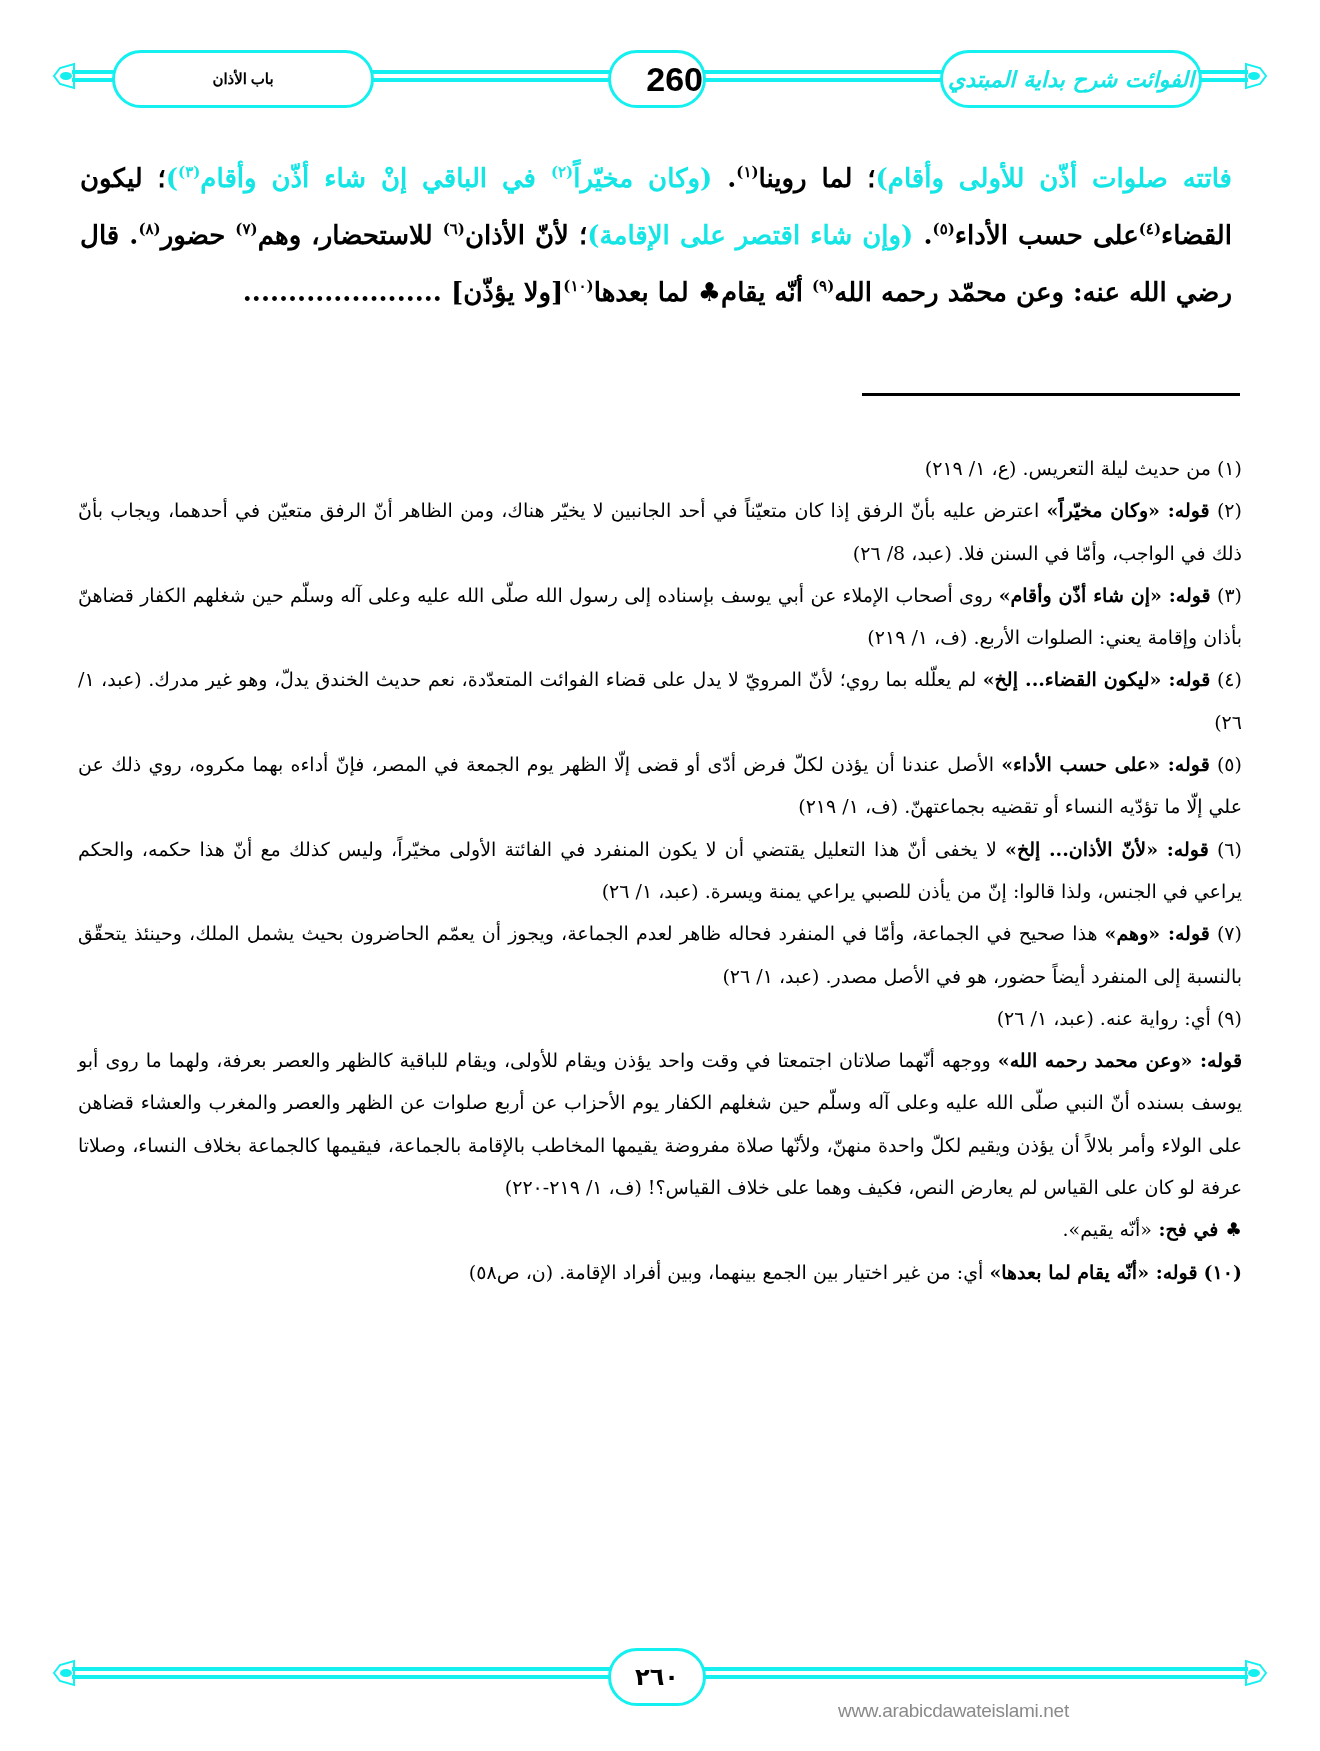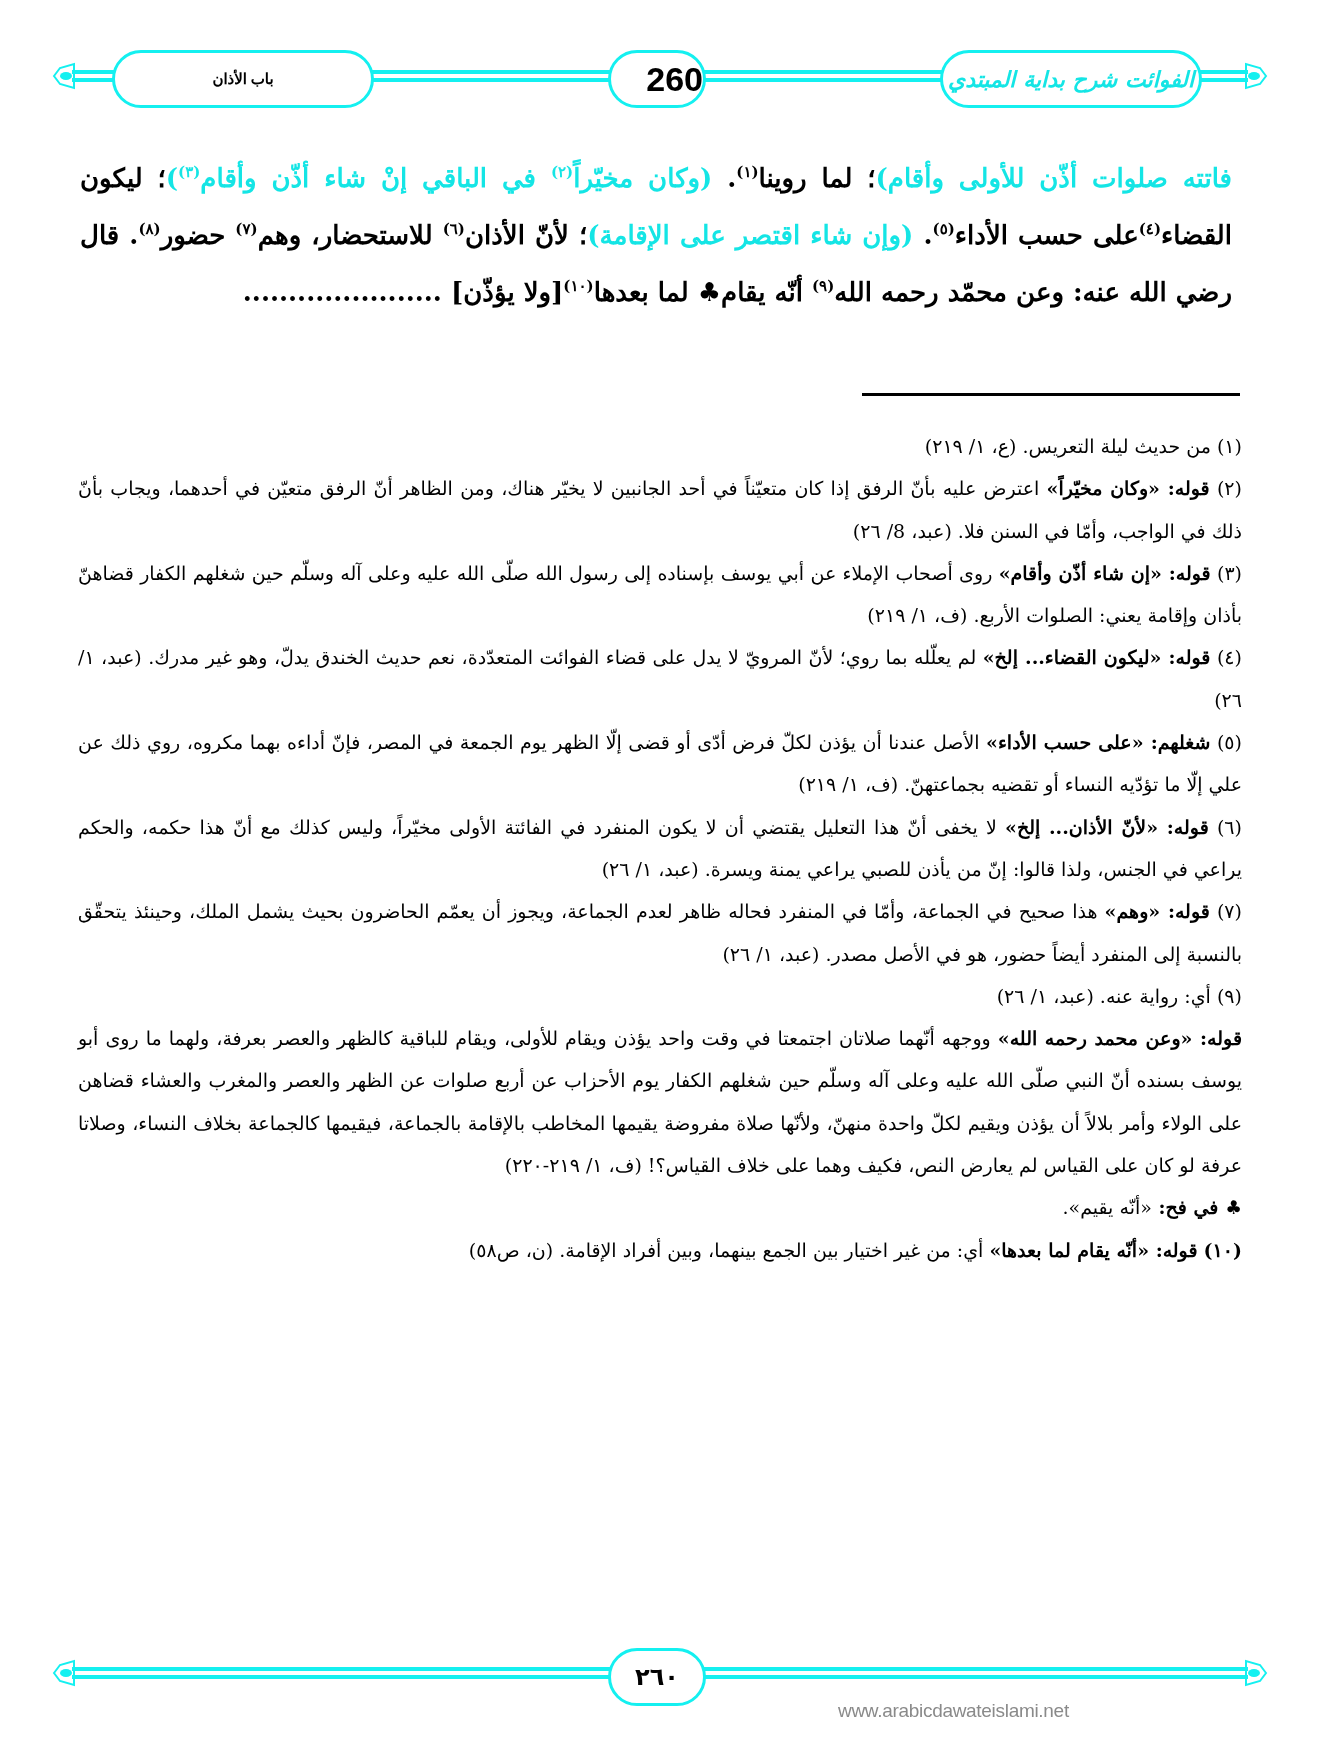--- a/index.html
+++ b/index.html
@@ -41,21 +41,21 @@
       position: absolute; left: 80px; right: 88px; top: 150px;
       direction: rtl; text-align: justify; font-family: "DejaVu Serif", serif;
       font-size: 26px; line-height: 57px; font-weight: bold;
     }
     .cyan { color: #14e5e5; }
     sup { font-size: 15px; line-height: 0; }
     .divider {
       position: absolute; right: 80px; top: 393px; width: 378px; height: 3px; background: #000;
     }
     .notes {
-      position: absolute; left: 78px; right: 78px; top: 425px;
+      position: absolute; left: 78px; right: 78px; top: 447px;
       direction: rtl; text-align: justify; font-family: "DejaVu Serif", serif;
       font-size: 19px; line-height: 42.3px;
     }
     .note { margin: 0; }
     .note b { font-weight: bold; }
     .footer-bar { top: 1663px; }
     .pill-bottom { left: 608px; top: 1648px; width: 92px; height: 52px; border-radius: 40px; }
     .page-num-bottom { font-family: "DejaVu Sans", sans-serif; font-weight: bold; font-size: 24px; }
     .website {
       position: absolute; left: 838px; top: 1700px;
@@ -92,21 +92,21 @@
 <div class="main-text" id="main-text"><span class="cyan">فاتته صلوات أذّن للأولى وأقام)</span><span>؛ لما روينا</span><sup>(١)</sup><span>. </span><span class="cyan">(وكان مخيّراً</span><sup class="cyan">(٢)</sup><span class="cyan"> في الباقي إنْ شاء أذّن وأقام</span><sup class="cyan">(٣)</sup><span class="cyan">)</span><span>؛ ليكون القضاء</span><sup>(٤)</sup><span>على حسب الأداء</span><sup>(٥)</sup><span>. </span><span class="cyan">(وإن شاء اقتصر على الإقامة)</span><span>؛ لأنّ الأذان</span><sup>(٦)</sup><span> للاستحضار، وهم</span><sup>(٧)</sup><span> حضور</span><sup>(٨)</sup><span>. قال رضي الله عنه: وعن محمّد رحمه الله</span><sup>(٩)</sup><span> أنّه يقام♣ لما بعدها</span><sup>(١٠)</sup><span>[ولا يؤذّن] ......................</span></div>
 
 <div class="divider"></div>
 
 <div class="notes">
   <div id="footnote-list">
       <p class="note"><span>(١)</span> <span>من حديث ليلة التعريس. (ع، ١/ ٢١٩)</span></p>
       <p class="note"><span>(٢)</span> <b>قوله: «وكان مخيّراً»</b><span> اعترض عليه بأنّ الرفق إذا كان متعيّناً في أحد الجانبين لا يخيّر هناك، ومن الظاهر أنّ الرفق متعيّن في أحدهما، ويجاب بأنّ ذلك في الواجب، وأمّا في السنن فلا. (عبد، 8/ ٢٦)</span></p>
       <p class="note"><span>(٣)</span> <b>قوله: «إن شاء أذّن وأقام»</b><span> روى أصحاب الإملاء عن أبي يوسف بإسناده إلى رسول الله صلّى الله عليه وعلى آله وسلّم حين شغلهم الكفار قضاهنّ بأذان وإقامة يعني: الصلوات الأربع. (ف، ١/ ٢١٩)</span></p>
       <p class="note"><span>(٤)</span> <b>قوله: «ليكون القضاء... إلخ»</b><span> لم يعلّله بما روي؛ لأنّ المرويّ لا يدل على قضاء الفوائت المتعدّدة، نعم حديث الخندق يدلّ، وهو غير مدرك. (عبد، ١/ ٢٦)</span></p>
-      <p class="note"><span>(٥)</span> <b>شغلهم: «على حسب الأداء»</b><span> الأصل عندنا أن يؤذن لكلّ فرض أدّى أو قضى إلّا الظهر يوم الجمعة في المصر، فإنّ أداءه بهما مكروه، روي ذلك عن علي إلّا ما تؤدّيه النساء أو تقضيه بجماعتهنّ. (ف، ١/ ٢١٩)</span></p>
+      <p class="note"><span>(٥)</span> <b>قوله: «على حسب الأداء»</b><span> الأصل عندنا أن يؤذن لكلّ فرض أدّى أو قضى إلّا الظهر يوم الجمعة في المصر، فإنّ أداءه بهما مكروه، روي ذلك عن علي إلّا ما تؤدّيه النساء أو تقضيه بجماعتهنّ. (ف، ١/ ٢١٩)</span></p>
       <p class="note"><span>(٦)</span> <b>قوله: «لأنّ الأذان... إلخ»</b><span> لا يخفى أنّ هذا التعليل يقتضي أن لا يكون المنفرد في الفائتة الأولى مخيّراً، وليس كذلك مع أنّ هذا حكمه، والحكم يراعي في الجنس، ولذا قالوا: إنّ من يأذن للصبي يراعي يمنة ويسرة. (عبد، ١/ ٢٦)</span></p>
       <p class="note"><span>(٧)</span> <b>قوله: «وهم»</b><span> هذا صحيح في الجماعة، وأمّا في المنفرد فحاله ظاهر لعدم الجماعة، ويجوز أن يعمّم الحاضرون بحيث يشمل الملك، وحينئذ يتحقّق بالنسبة إلى المنفرد أيضاً حضور، هو في الأصل مصدر. (عبد، ١/ ٢٦)</span></p>
       <p class="note"><span>(٩)</span> <span>أي: رواية عنه. (عبد، ١/ ٢٦)</span></p>
     </div>
   <p class="note">
     <b>قوله: «وعن محمد رحمه الله»</b><span> ووجهه أنّهما صلاتان اجتمعتا في وقت واحد يؤذن ويقام للأولى، ويقام للباقية كالظهر والعصر بعرفة، ولهما ما روى أبو يوسف بسنده أنّ النبي صلّى الله عليه وعلى آله وسلّم حين شغلهم الكفار يوم الأحزاب عن أربع صلوات عن الظهر والعصر والمغرب والعشاء قضاهن على الولاء وأمر بلالاً أن يؤذن ويقيم لكلّ واحدة منهنّ، ولأنّها صلاة مفروضة يقيمها المخاطب بالإقامة بالجماعة، فيقيمها كالجماعة بخلاف النساء، وصلاتا عرفة لو كان على القياس لم يعارض النص، فكيف وهما على خلاف القياس؟! (ف، ١/ ٢١٩-٢٢٠)</span>
   </p>
   <p class="note">
     <b>♣</b><b> في فح: </b><span>«أنّه يقيم».</span>
   </p>

